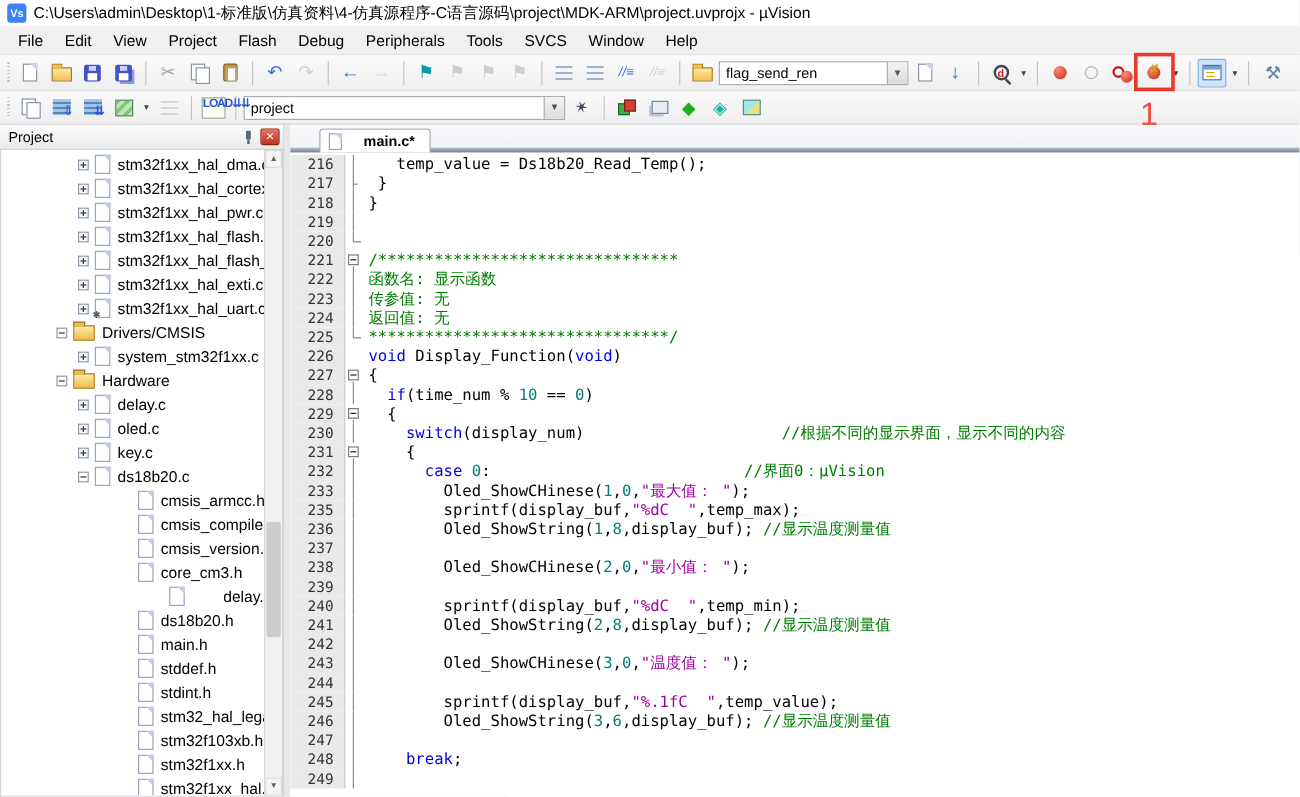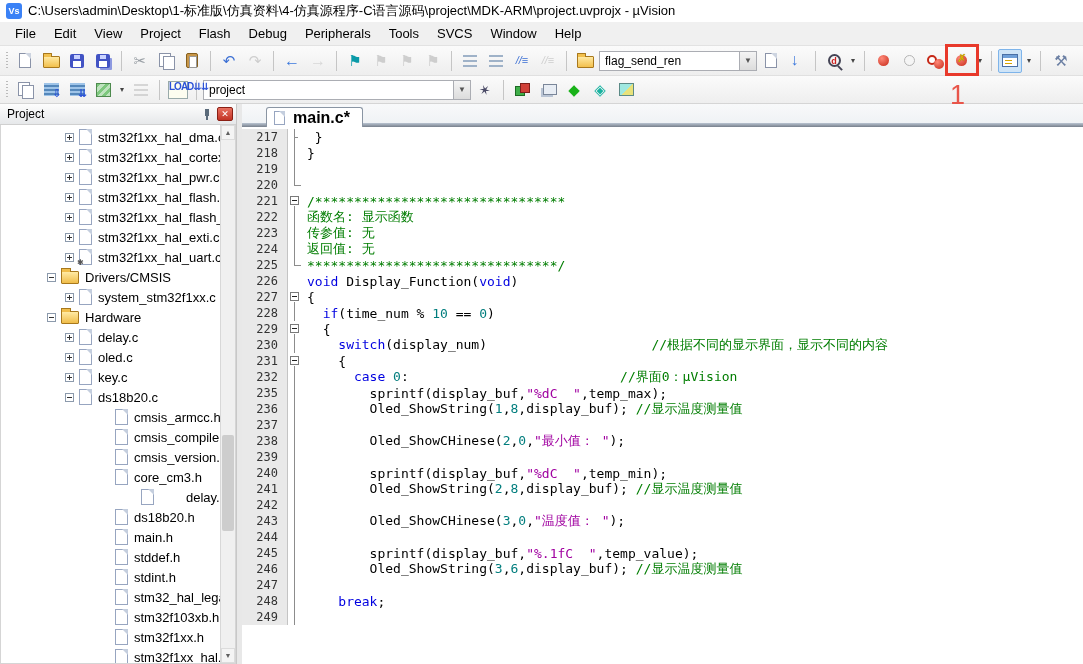--- a/index.html
+++ b/index.html
@@ -107,21 +107,21 @@
   .sb-btn { height:15px; background:#f4f4f4; border:1px solid #dcdcdc; font-size:7px; color:#606060; display:flex; align-items:center; justify-content:center; }
   .sb-track { flex:1; position:relative; }
   .sb-thumb { position:absolute; left:1px; right:1px; top:58%; height:19%; background:#cdcdcd; border-radius:2px; }
 
   .splitter { width:5px; background:#e8e8e8; }
 
   .editor { flex:1; display:flex; flex-direction:column; background:#fff; min-width:0; }
   .tabstrip { height:23px; background:linear-gradient(#f8f9fa,#eef1f4); display:flex; align-items:flex-end; padding-left:24px; position:relative; }
   .tabstrip::after { content:''; position:absolute; left:0; right:0; bottom:0; height:4px; background:linear-gradient(#b9c4d1,#77808c); }
   .tab { height:20px; background:#fff; border:1px solid #8a95a3; border-bottom:none; border-radius:3px 3px 0 0; display:flex; align-items:center;
-         gap:8px; padding:0 12px 0 7px; font-size:16px; font-weight:bold; position:relative; z-index:2; margin-bottom:0px; }
+         gap:18px; padding:0 12px 0 7px; font-size:12px; font-weight:bold; position:relative; z-index:2; margin-bottom:0px; }
   .tab .t-page { width:11px; height:14px; margin-right:0; }
   .code { flex:1; overflow:hidden; font-family:"DejaVu Sans Mono","Liberation Mono",monospace; font-size:13px; padding-top:2px; }
   .cl { height:16px; display:flex; align-items:center; white-space:pre; }
   .ln { width:46px; flex:none; text-align:right; padding-right:9px; background:#e9e9e9; border-right:1px solid #c4c4c4;
         color:#333; font-size:12px; height:16px; line-height:16px; }
   .fold { width:16px; flex:none; height:16px; position:relative; background:#fff; }
   .fl  { position:absolute; left:6px; top:0; bottom:0; width:1px; background:#8c8c8c; }
   .flh { position:absolute; left:6px; top:0; height:8px; width:1px; background:#8c8c8c; }
   .fh  { position:absolute; left:6px; top:8px; width:7px; height:1px; background:#8c8c8c; }
   .fh.s{ width:4px; }
@@ -501,36 +501,38 @@
     </div>
     <div class="splitter"></div>
     <div class="editor">
       <div class="tabstrip">
         <div class="tab">
           <span class="t-page"></span>
           <span>main.c*</span>
         </div>
       </div>
       <div class="code">
+          <div class="cl"><span class="ln">216</span><span class="fold"><i class="fl"></i></span><span class="ct"><span class="p">   temp_value = Ds18b20_Read_Temp();</span></span></div>
           <div class="cl"><span class="ln">217</span><span class="fold"><i class="fl"></i><i class="fh s"></i></span><span class="ct"><span class="p"> }</span></span></div>
           <div class="cl"><span class="ln">218</span><span class="fold"><i class="fl"></i></span><span class="ct"><span class="p">}</span></span></div>
           <div class="cl"><span class="ln">219</span><span class="fold"><i class="fl"></i></span><span class="ct"></span></div>
           <div class="cl"><span class="ln">220</span><span class="fold"><i class="flh"></i><i class="fh"></i></span><span class="ct"></span></div>
           <div class="cl"><span class="ln">221</span><span class="fold"><i class="fb"></i><i class="fv"></i></span><span class="ct"><span class="c">/********************************</span></span></div>
           <div class="cl"><span class="ln">222</span><span class="fold"><i class="fl"></i></span><span class="ct"><span class="c">函数名: 显示函数</span></span></div>
           <div class="cl"><span class="ln">223</span><span class="fold"><i class="fl"></i></span><span class="ct"><span class="c">传参值: 无</span></span></div>
           <div class="cl"><span class="ln">224</span><span class="fold"><i class="fl"></i></span><span class="ct"><span class="c">返回值: 无</span></span></div>
           <div class="cl"><span class="ln">225</span><span class="fold"><i class="flh"></i><i class="fh"></i></span><span class="ct"><span class="c">********************************/</span></span></div>
           <div class="cl"><span class="ln">226</span><span class="fold"></span><span class="ct"><span class="k">void</span><span class="p"> Display_Function(</span><span class="k">void</span><span class="p">)</span></span></div>
           <div class="cl"><span class="ln">227</span><span class="fold"><i class="fb"></i><i class="fv"></i></span><span class="ct"><span class="p">{</span></span></div>
           <div class="cl"><span class="ln">228</span><span class="fold"><i class="fl"></i></span><span class="ct"><span class="p">  </span><span class="k">if</span><span class="p">(time_num % </span><span class="n">10</span><span class="p"> == </span><span class="n">0</span><span class="p">)</span></span></div>
           <div class="cl"><span class="ln">229</span><span class="fold"><i class="fb"></i><i class="fv"></i></span><span class="ct"><span class="p">  {</span></span></div>
           <div class="cl"><span class="ln">230</span><span class="fold"><i class="fl"></i></span><span class="ct"><span class="p">    </span><span class="k">switch</span><span class="p">(display_num)</span><span class="p">                     </span><span class="c">//根据不同的显示界面，显示不同的内容</span></span></div>
           <div class="cl"><span class="ln">231</span><span class="fold"><i class="fb"></i><i class="fv"></i></span><span class="ct"><span class="p">    {</span></span></div>
           <div class="cl"><span class="ln">232</span><span class="fold"><i class="fl"></i></span><span class="ct"><span class="p">      </span><span class="k">case</span><span class="p"> </span><span class="n">0</span><span class="p">:</span><span class="p">                           </span><span class="c">//界面0：µVision</span></span></div>
+          <div class="cl"><span class="ln">233</span><span class="fold"><i class="fl"></i></span><span class="ct"><span class="p">        Oled_ShowCHinese(</span><span class="n">1</span><span class="p">,</span><span class="n">0</span><span class="p">,</span><span class="s">"最大值： "</span><span class="p">);</span></span></div>
           <div class="cl"><span class="ln">235</span><span class="fold"><i class="fl"></i></span><span class="ct"><span class="p">        sprintf(display_buf,</span><span class="s">"%dC  "</span><span class="p">,temp_max);</span></span></div>
           <div class="cl"><span class="ln">236</span><span class="fold"><i class="fl"></i></span><span class="ct"><span class="p">        Oled_ShowString(</span><span class="n">1</span><span class="p">,</span><span class="n">8</span><span class="p">,display_buf); </span><span class="c">//显示温度测量值</span></span></div>
           <div class="cl"><span class="ln">237</span><span class="fold"><i class="fl"></i></span><span class="ct"></span></div>
           <div class="cl"><span class="ln">238</span><span class="fold"><i class="fl"></i></span><span class="ct"><span class="p">        Oled_ShowCHinese(</span><span class="n">2</span><span class="p">,</span><span class="n">0</span><span class="p">,</span><span class="s">"最小值： "</span><span class="p">);</span></span></div>
           <div class="cl"><span class="ln">239</span><span class="fold"><i class="fl"></i></span><span class="ct"></span></div>
           <div class="cl"><span class="ln">240</span><span class="fold"><i class="fl"></i></span><span class="ct"><span class="p">        sprintf(display_buf,</span><span class="s">"%dC  "</span><span class="p">,temp_min);</span></span></div>
           <div class="cl"><span class="ln">241</span><span class="fold"><i class="fl"></i></span><span class="ct"><span class="p">        Oled_ShowString(</span><span class="n">2</span><span class="p">,</span><span class="n">8</span><span class="p">,display_buf); </span><span class="c">//显示温度测量值</span></span></div>
           <div class="cl"><span class="ln">242</span><span class="fold"><i class="fl"></i></span><span class="ct"></span></div>
           <div class="cl"><span class="ln">243</span><span class="fold"><i class="fl"></i></span><span class="ct"><span class="p">        Oled_ShowCHinese(</span><span class="n">3</span><span class="p">,</span><span class="n">0</span><span class="p">,</span><span class="s">"温度值： "</span><span class="p">);</span></span></div>
           <div class="cl"><span class="ln">244</span><span class="fold"><i class="fl"></i></span><span class="ct"></span></div>

